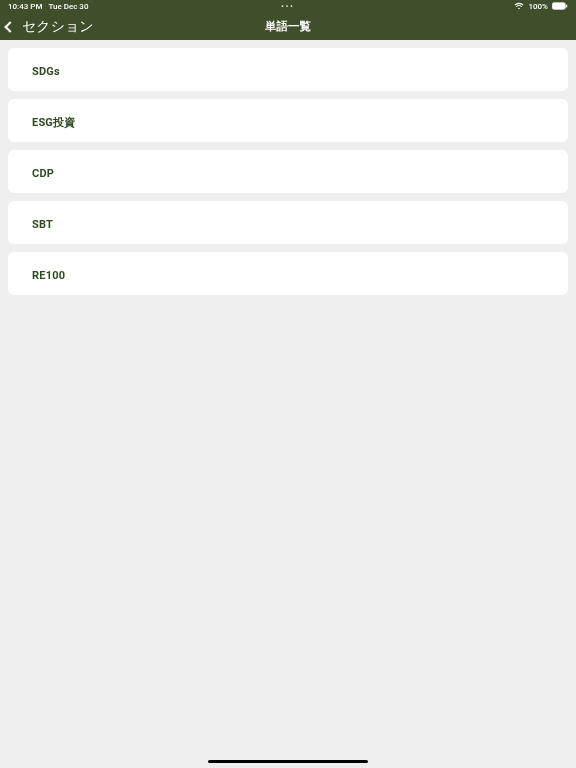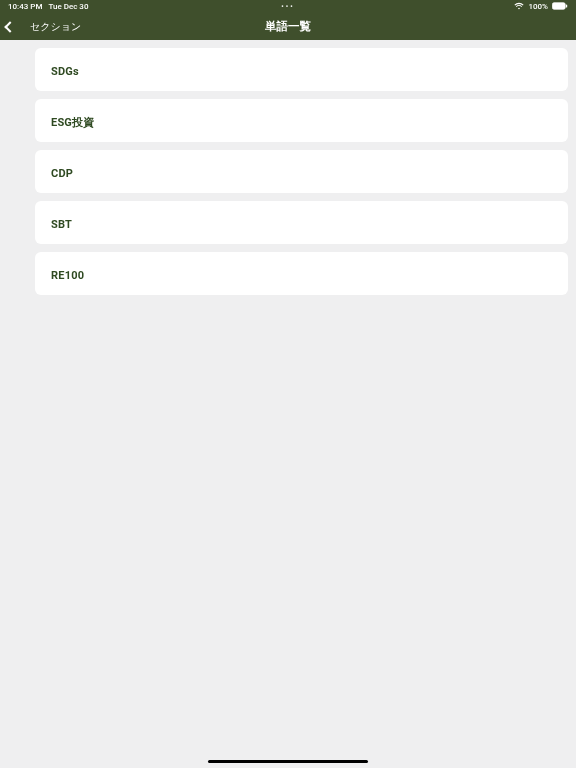--- a/index.html
+++ b/index.html
@@ -31,24 +31,24 @@
       height: 27px;
       background: #3f4f2c;
       color: #fff;
       position: relative;
       display: flex;
       align-items: center;
     }
     .back-button {
       display: flex;
       align-items: center;
-      gap: 16px;
+      gap: 8px;
       padding-left: 6px;
       cursor: pointer;
-      font-size: 10px;
+      font-size: 14px;
       color: #fff;
     }
     .chevron-left {
       display: inline-block;
       width: 8px;
       height: 8px;
       border-left: 2px solid #fff;
       border-bottom: 2px solid #fff;
       transform: rotate(45deg);
     }
@@ -60,24 +60,23 @@
       font-weight: 600;
       color: #fff;
     }
 
     .content {
       padding: 8px;
     }
     .card {
       background: #fff;
       border-radius: 6px;
-      padding: 12px 16px;
+      padding: 12px 24px;
       margin-bottom: 8px;
       cursor: pointer;
-      margin-left: 27px;
     }
     .card-label {
       color: #2f4a22;
       font-size: 11px;
       font-weight: 700;
       letter-spacing: 0.2px;
     }
 
     .home-indicator {
       position: absolute;

